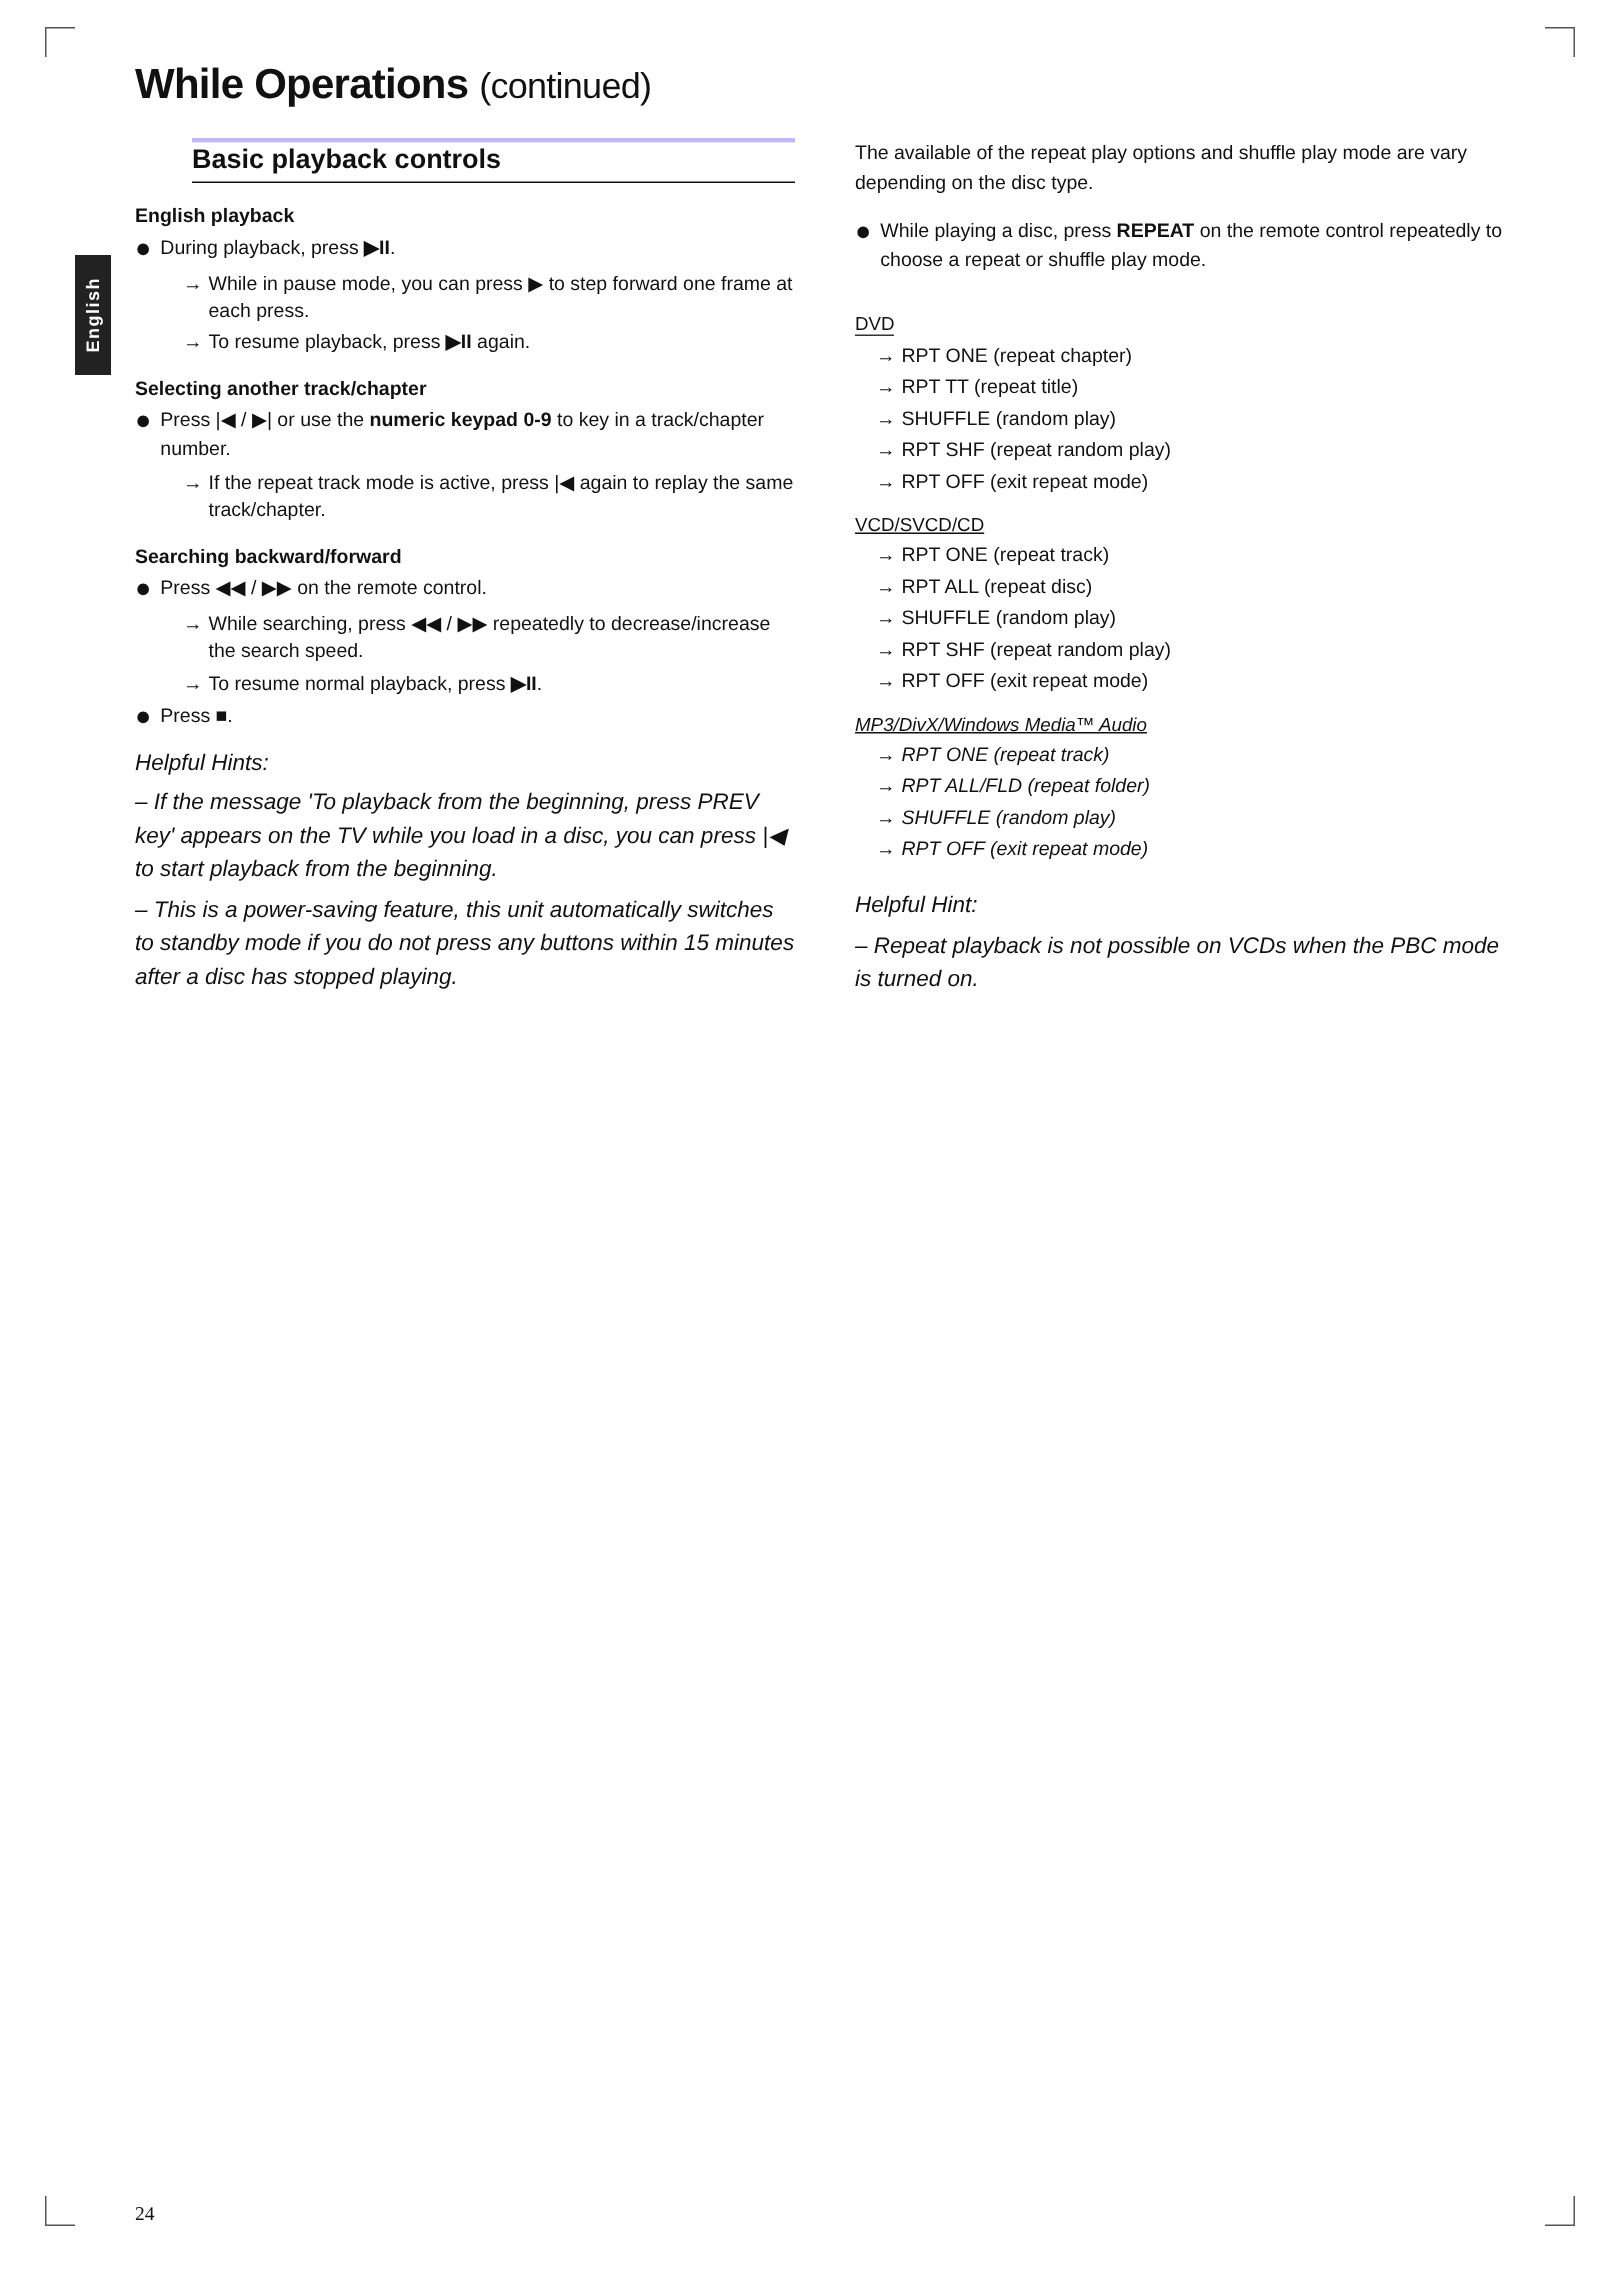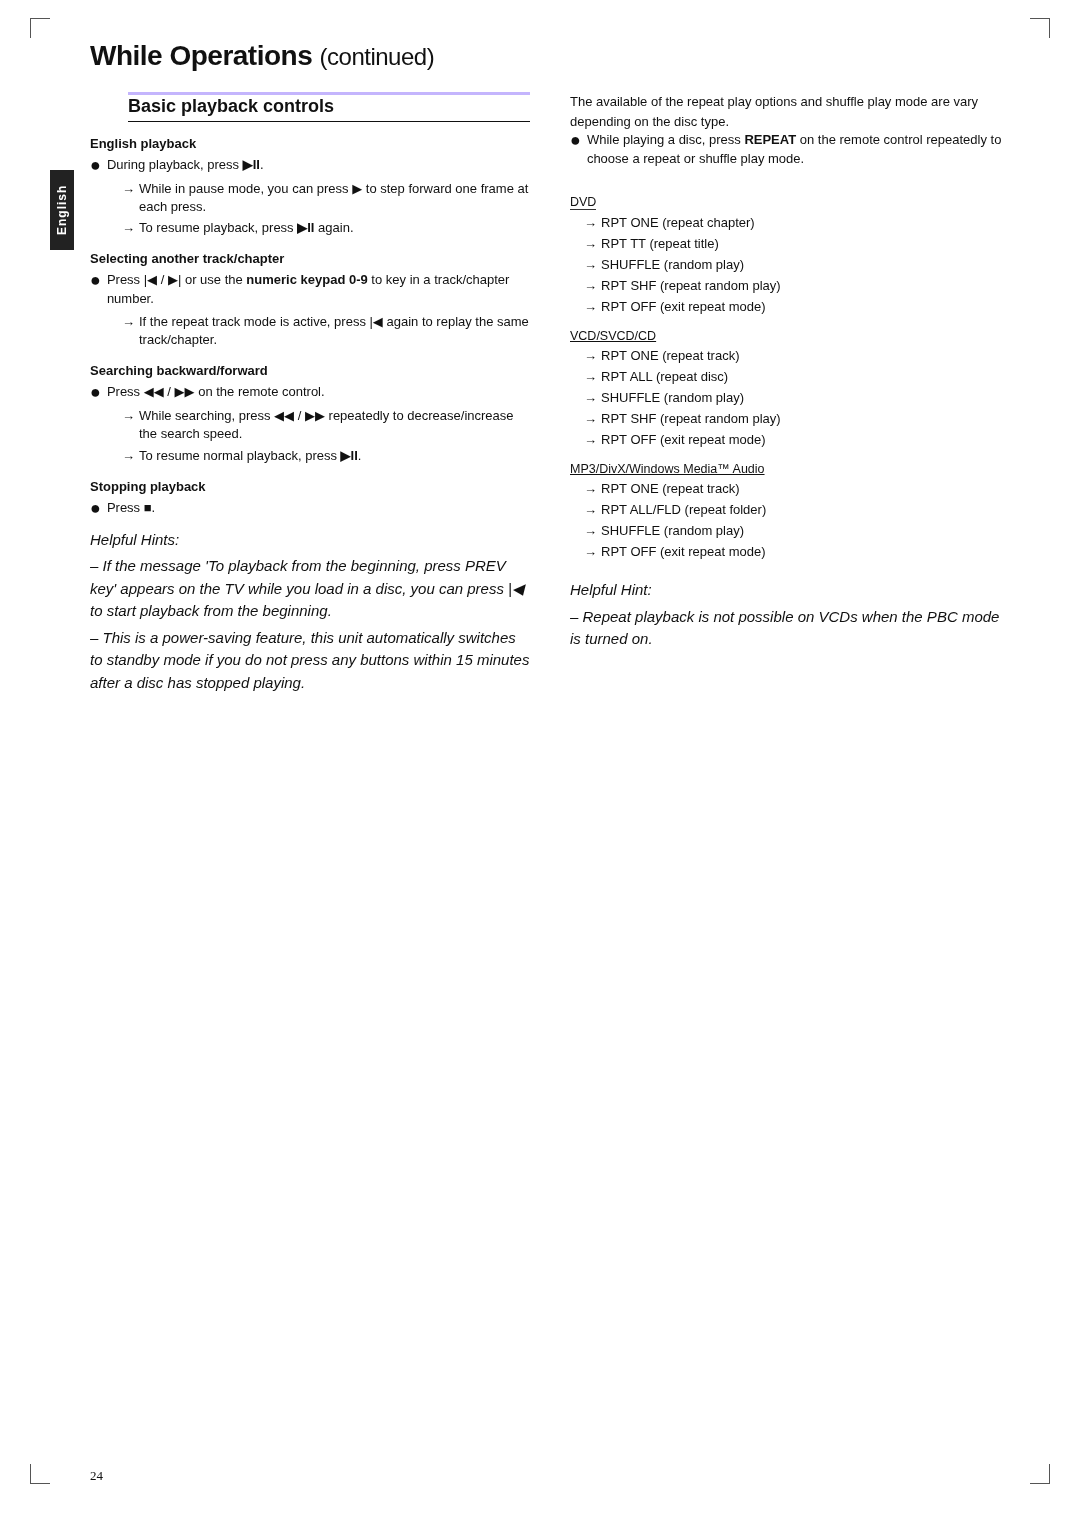--- a/index.html
+++ b/index.html
@@ -245,36 +245,35 @@
         <div class="arrow-item">
           <span class="arrow-sym">→</span>
           <span class="arrow-text">While searching, press ◀◀ / ▶▶ repeatedly to decrease/increase the search speed.</span>
         </div>
         <div class="arrow-item">
           <span class="arrow-sym">→</span>
           <span class="arrow-text">To resume normal playback, press <b>▶II</b>.</span>
         </div>
       </div>
 
-      <div class="sub-heading">Stopping playback</div>
       <div class="bullet-item">
         <span class="bullet-dot">●</span>
         <span class="bullet-text">Press ■.</span>
       </div>
 
       <div class="helpful-hints">
         <div><i>Helpful Hints:</i></div>
         <div style="margin-top:4px;"><i>– If the message 'To playback from the beginning, press PREV key' appears on the TV while you load in a disc, you can press |◀ to start playback from the beginning.</i></div>
         <div style="margin-top:4px;"><i>– This is a power-saving feature, this unit automatically switches to standby mode if you do not press any buttons within 15 minutes after a disc has stopped playing.</i></div>
       </div>
     </div>
 
     <div class="col-right">
 
-      <p style="line-height:1.5; ">The available of the repeat play options and shuffle play mode are vary depending on the disc type.</p>
+      <p style="line-height:1.5; margin-bottom:14px;">The available of the repeat play options and shuffle play mode are vary depending on the disc type.</p>
 
       <div class="bullet-item">
         <span class="bullet-dot">●</span>
         <span class="bullet-text">While playing a disc, press <b>REPEAT</b> on the remote control repeatedly to choose a repeat or shuffle play mode.</span>
       </div>
 
       <div style="margin-top:14px;">
         <div class="media-label">DVD</div>
         <div>
           <div class="arrow-item">
@@ -319,21 +318,21 @@
               <span class="arrow-sym">→</span>
               <span class="arrow-text"> RPT SHF (repeat random play)</span>
             </div>
           <div class="arrow-item">
               <span class="arrow-sym">→</span>
               <span class="arrow-text"> RPT OFF (exit repeat mode)</span>
             </div>
         </div>
       </div>
 
-      <div style="margin-top:0;">
+      <div style="margin-top:0;font-style:italic;">
         <div class="media-label-underline">MP3/DivX/Windows Media™ Audio</div>
         <div>
           <div class="arrow-item">
               <span class="arrow-sym">→</span>
               <span class="arrow-text"> RPT ONE (repeat track)</span>
             </div>
           <div class="arrow-item">
               <span class="arrow-sym">→</span>
               <span class="arrow-text"> RPT ALL/FLD (repeat folder)</span>
             </div>

